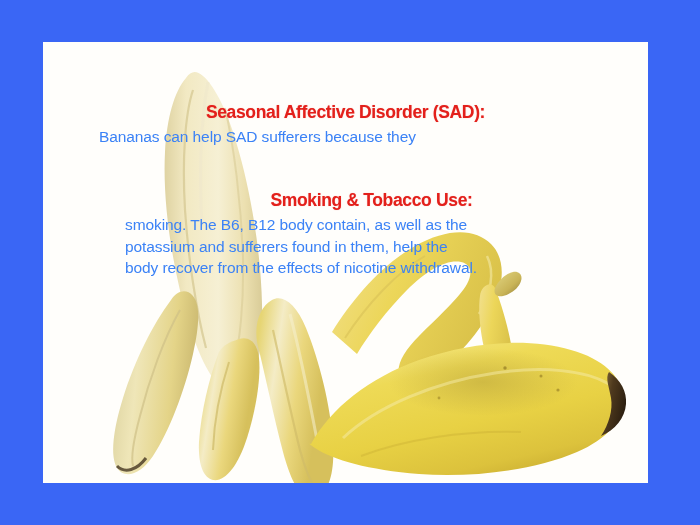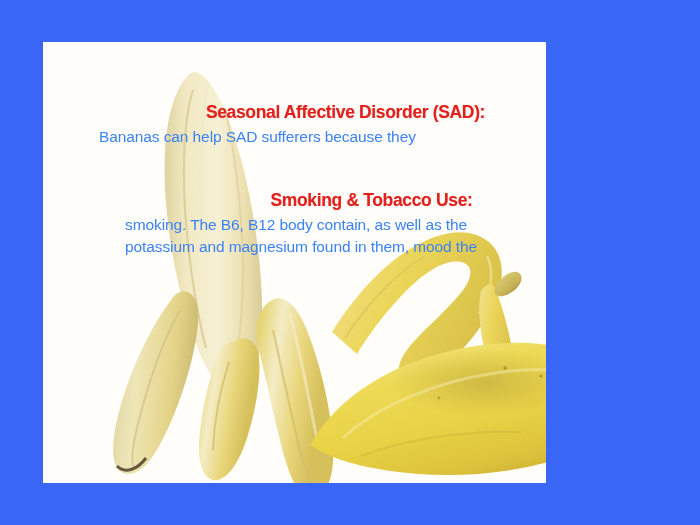--- a/index.html
+++ b/index.html
@@ -18,21 +18,21 @@
     height: 525px;
     background: #3a66f5;
     overflow: hidden;
     box-sizing: border-box;
   }
 
   .canvas {
     position: absolute;
     left: 43px;
     top: 42px;
-    width: 503px;
+    width: 605px;
     height: 441px;
     background: #fffefb;
     overflow: hidden;
   }
 
   
   .art {
     position: absolute;
     left: 0; top: 0;
     width: 605px;
@@ -195,19 +195,20 @@
         <h2 class="heading">Seasonal Affective Disorder (SAD):</h2>
         <p class="body-text">
           <span class="line">Bananas can help SAD sufferers because they</span>
         </p>
       </div>
 
       <div class="block block-smoking">
         <h2 class="heading">Smoking &amp; Tobacco Use:</h2>
         <p class="body-text">
           <span class="line">smoking. The B6, B12 body contain, as well as the</span>
-          <span class="line">potassium and magnesium found in them, mood the</span>
+          <span class="line">potassium and sufferers found in them, help the</span>
+          <span class="line">body recover from the effects of nicotine withdrawal.</span>
         </p>
       </div>
 
     </div>
   </div>
 </div>
 
 </body></html>

